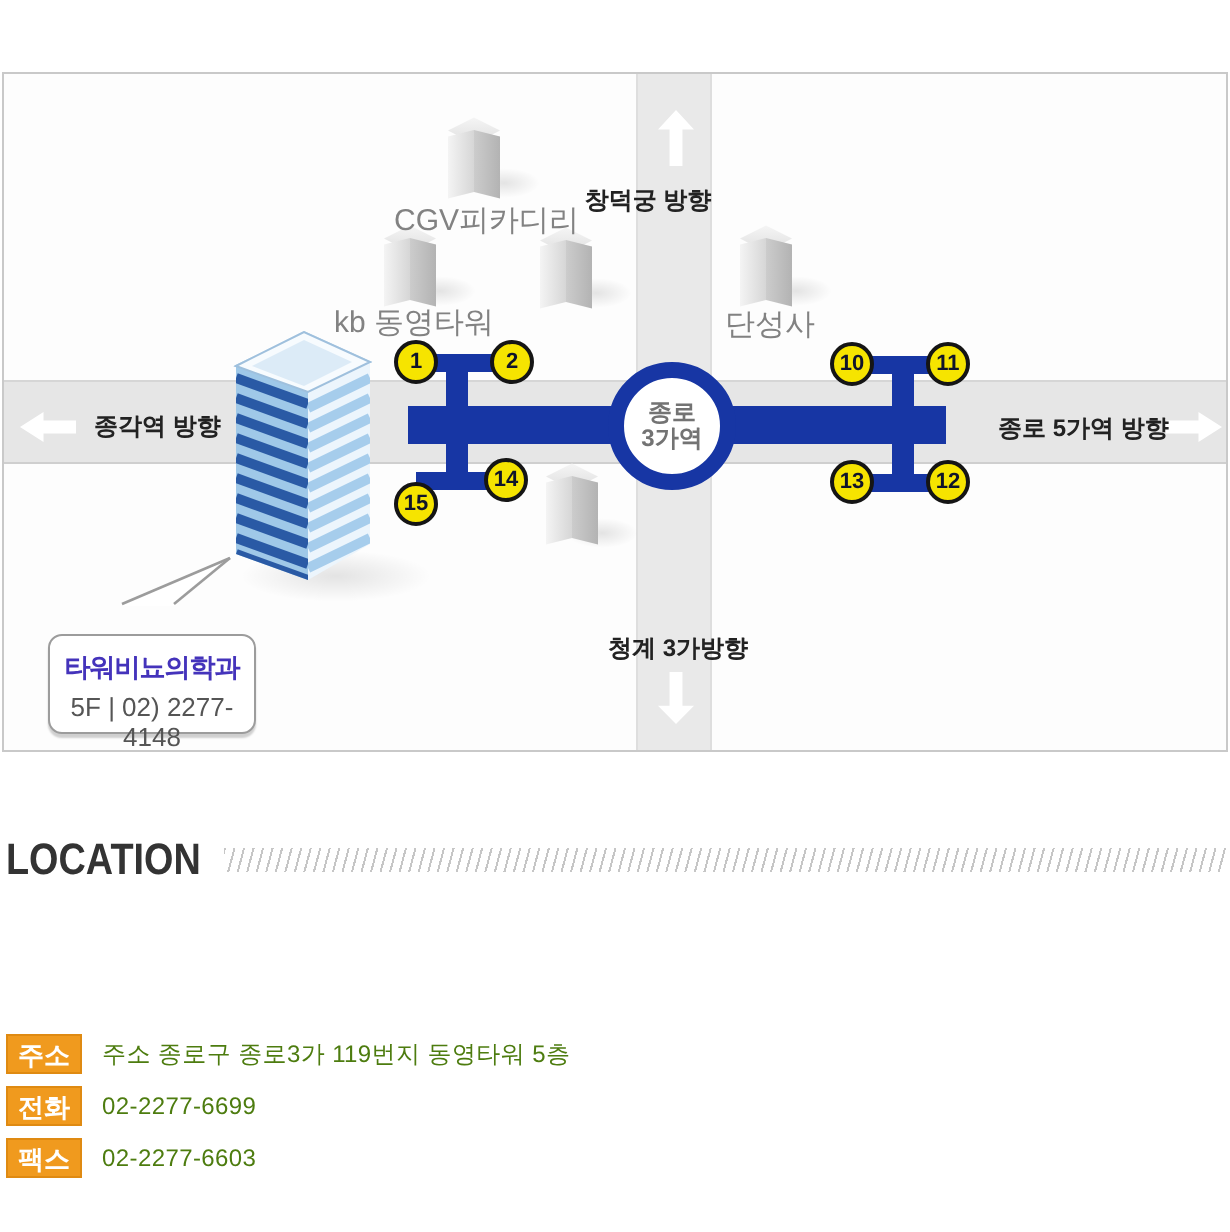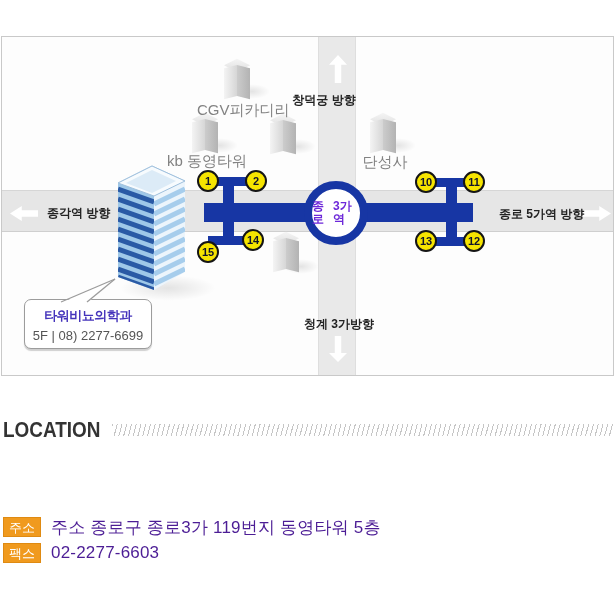--- a/index.html
+++ b/index.html
@@ -8,55 +8,55 @@
 
   
   .map{position:absolute;left:1px;top:36px;width:613px;height:340px;background:#fdfdfd;border:1px solid #c9c9c9;overflow:hidden;}
   .vroad{position:absolute;left:316px;top:0;width:38px;height:100%;background:#e9e9e9;border-left:1px solid #dedede;border-right:1px solid #dedede;z-index:1;}
   .hroad{position:absolute;left:0;top:153px;width:100%;height:42px;background:#e6e6e6;border-top:1px solid #d6d6d6;border-bottom:1px solid #cfcfcf;z-index:1;}
 
   .blueline{position:absolute;left:202px;top:166px;width:269px;height:19px;background:#1736a4;z-index:3;}
   .connv{position:absolute;width:11px;height:61px;background:#1736a4;z-index:4;}
   .connh{position:absolute;height:9px;background:#1736a4;z-index:4;}
   .exit{position:absolute;width:22px;height:22px;border-radius:50%;background:#f6e400;border:2px solid #151515;color:#10142a;font-size:11px;font-weight:bold;display:flex;align-items:center;justify-content:center;z-index:5;}
-  .station{position:absolute;left:302px;top:144px;width:64px;height:64px;border-radius:50%;background:#fff;border:8px solid #1736a4;display:flex;flex-direction:row;align-items:center;justify-content:center;z-index:6;font-size:12px;font-weight:bold;color:#6d28d9;line-height:13px;}
+  .station{position:absolute;left:302px;top:144px;width:64px;height:64px;border-radius:50%;background:#fff;border:8px solid #1736a4;display:flex;flex-direction:column;align-items:center;justify-content:center;z-index:6;font-size:12px;font-weight:bold;color:#737373;line-height:13px;}
 
   .dirlabel{position:absolute;font-size:12px;font-weight:bold;color:#222;z-index:7;white-space:nowrap;text-align:right;}
   .arrow{position:absolute;background:#fff;z-index:2;}
   .arrow-left{left:8px;top:169px;width:28px;height:15px;clip-path:polygon(0 50%,42% 0,42% 28%,100% 28%,100% 72%,42% 72%,42% 100%);}
   .arrow-right{left:581px;top:169px;width:28px;height:15px;clip-path:polygon(100% 50%,58% 0,58% 28%,0 28%,0 72%,58% 72%,58% 100%);}
   .arrow-up{left:327px;top:18px;width:18px;height:28px;clip-path:polygon(50% 0,100% 35%,68% 35%,68% 100%,32% 100%,32% 35%,0 35%);}
   .arrow-down{left:327px;top:299px;width:18px;height:26px;clip-path:polygon(50% 100%,100% 65%,68% 65%,68% 0,32% 0,32% 65%,0 65%);}
 
   
   .bld{position:absolute;width:26px;height:41px;z-index:4;}
   .bld .face-l{position:absolute;left:0;top:7px;width:13px;height:31px;background:linear-gradient(to right,#f4f4f4,#d6d6d6);transform:skewY(-14deg);transform-origin:right center;}
   .bld .face-r{position:absolute;left:13px;top:7px;width:13px;height:31px;background:linear-gradient(to right,#cccccc,#b3b3b3);transform:skewY(14deg);transform-origin:left center;}
   .bld .face-t{position:absolute;left:0;top:0;width:26px;height:14px;clip-path:polygon(0 52%,50% 5%,100% 52%,50% 100%);background:linear-gradient(#f6f6f6,#dfdfdf);}
   .bshadow{position:absolute;border-radius:50%;background:radial-gradient(ellipse at center,rgba(0,0,0,0.10),rgba(0,0,0,0) 70%);z-index:3;}
   .bldlabel{position:absolute;font-size:15px;color:#828282;text-align:center;z-index:7;white-space:nowrap;}
 
   .towersvg{position:absolute;left:110px;top:124px;z-index:5;}
   .towershadow{position:absolute;left:118px;top:238px;width:96px;height:26px;z-index:2;}
 
   
-  .bubble{position:absolute;left:22px;top:262px;width:128px;height:50px;background:#fff;border:1px solid #9c9c9c;border-radius:7px;box-shadow:0 2px 1px rgba(0,0,0,0.18);z-index:9;text-align:center;padding-top:7px;}
+  .bubble{position:absolute;left:22px;top:280px;width:104px;height:50px;background:#fff;border:1px solid #9c9c9c;border-radius:7px;box-shadow:0 2px 1px rgba(0,0,0,0.18);z-index:9;text-align:center;padding-top:7px;}
   .bubble .ttl{font-size:13px;font-weight:bold;color:#4433bb;letter-spacing:-0.5px;}
   .bubble .inf{font-size:13px;color:#555;margin-top:3px;letter-spacing:0px;}
   .tail{position:absolute;left:55px;top:236px;z-index:10;}
 
   
   .loc-head{position:absolute;left:3px;top:417px;font-size:22px;font-weight:bold;color:#333;transform:scaleX(0.86);transform-origin:left center;letter-spacing:0px;}
   .hatch{position:absolute;left:112px;top:424px;width:501px;height:12px;background:repeating-linear-gradient(105deg,#c6c6c6 0,#c6c6c6 1px,transparent 1px,transparent 4.6px);}
   .subtitle{position:absolute;left:2px;top:458px;font-size:19px;font-weight:bold;color:#8a7a46;letter-spacing:-0.5px;white-space:nowrap;}
 
   .rows{position:absolute;left:3px;top:514px;width:600px;}
   .crow{display:flex;align-items:center;height:26px;}
-  .badge{display:inline-block;width:38px;height:20px;line-height:19px;text-align:center;background:#f09a1e;border:1px solid #df8a12;color:#fff;font-size:13px;font-weight:normal;}
-  .cval{margin-left:10px;font-size:17px;color:#4c1d95;letter-spacing:0.2px;white-space:nowrap;}
+  .badge{display:inline-block;width:38px;height:20px;line-height:19px;text-align:center;background:#f09a1e;border:1px solid #df8a12;color:#fff;font-size:13px;font-weight:bold;}
+  .cval{margin-left:10px;font-size:12px;color:#4d7c0f;letter-spacing:0.2px;white-space:nowrap;}
 </style>
 </head>
 <body>
 
 <div class="stage">
 
   <div class="map">
 
     <div class="vroad"></div>
     <div class="hroad"></div>
@@ -172,32 +172,36 @@
       <polygon points="14,22 40,9 64,20 40,32" fill="#dcebf7"></polygon>
     </svg>
 
     <svg class="tail" width="62" height="32" viewBox="0 0 62 32">
       <polygon points="4,30 30,30 58,6" fill="#ffffff"></polygon>
       <line x1="4" y1="29" x2="58" y2="6" stroke="#9c9c9c" stroke-width="1.3"></line>
       <line x1="30" y1="29" x2="58" y2="6" stroke="#9c9c9c" stroke-width="1.3"></line>
     </svg>
     <div class="bubble">
       <div class="ttl">타워비뇨의학과</div>
-      <div class="inf">5F | 08) 2277-6699</div>
+      <div class="inf">5F | 02) 2277-4148</div>
     </div>
 
   </div>
 
   <div class="loc-head">LOCATION</div>
   <div class="hatch"></div>
 
   <div class="rows">
     <div class="crow">
       <span class="badge">주소</span>
       <span class="cval">주소 종로구 종로3가 119번지 동영타워 5층</span>
     </div>
     <div class="crow">
+      <span class="badge">전화</span>
+      <span class="cval">02-2277-6699</span>
+    </div>
+    <div class="crow">
       <span class="badge">팩스</span>
       <span class="cval">02-2277-6603</span>
     </div>
   </div>
 
 </div>
 
 </body></html>

